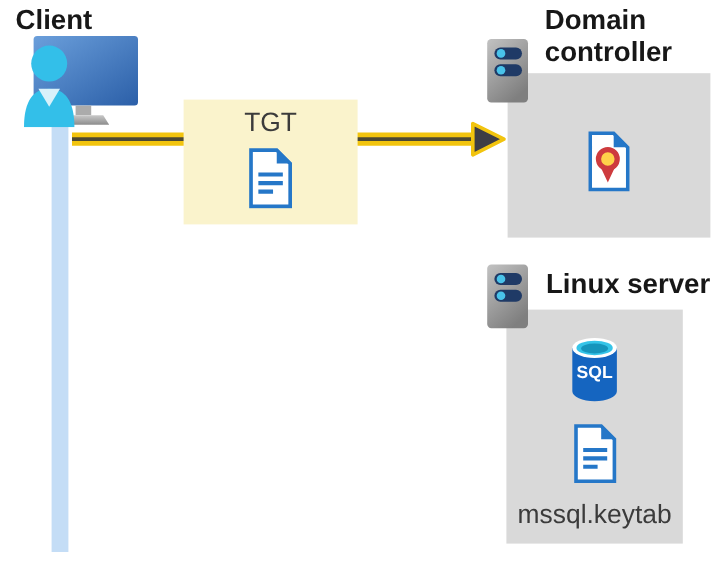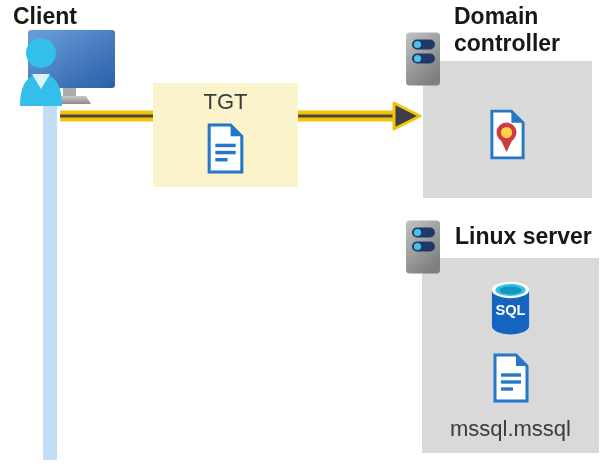--- a/index.html
+++ b/index.html
@@ -50,21 +50,21 @@
   .lx-server-pos{left:404px;top:219px;}
   .server-slot{fill:var(--server-slot);}
   .server-dot{fill:var(--server-dot);}
 
   .gray-box{position:absolute;background:var(--server-box-bg);z-index:0;}
   .dc-box{left:423px;top:61px;width:169px;height:137px;display:flex;justify-content:center;padding-top:48px;}
   .cert-icon{width:39px;height:51px;}
   .cert-ribbon{fill:var(--cert-red);}
   .cert-seal{fill:var(--cert-gold);stroke:var(--cert-red);stroke-width:4.5;}
 
-  .lx-box{left:422px;top:258px;width:177px;height:195px;display:flex;flex-direction:column;
+  .lx-box{left:422px;top:258px;width:147px;height:195px;display:flex;flex-direction:column;
     align-items:center;padding-top:22px;gap:16px;}
   .sql-icon{width:43px;height:57px;}
   .sql-body{fill:var(--sql-body);}
   .sql-rim{fill:#fff;}
   .sql-top{fill:var(--sql-top);}
   .sql-top-inner{fill:var(--sql-top-inner);}
   .sql-text{fill:#fff;font-weight:bold;font-size:15px;font-family:"Liberation Sans",sans-serif;}
   .keytab-doc{width:40px;height:50px;}
   .keytab-label{font-size:22px;line-height:24px;color:var(--label-text);margin-top:-2px;}
 
@@ -158,16 +158,16 @@
       <ellipse cx="22" cy="10.5" rx="11.5" ry="4.2" class="sql-top-inner"></ellipse>
       <text x="22" y="36" text-anchor="middle" class="sql-text">SQL</text>
     </svg>
     <svg class="doc-icon keytab-doc" viewBox="0 0 40 50">
       <path d="M4,2 H25 L36,13 V48 H4 Z" class="doc-page"></path>
       <polygon points="25,2 25,13 36,13" class="doc-fold"></polygon>
       <line x1="10" y1="22" x2="30" y2="22" class="doc-line"></line>
       <line x1="10" y1="29" x2="30" y2="29" class="doc-line"></line>
       <line x1="10" y1="36" x2="22" y2="36" class="doc-line"></line>
     </svg>
-    <div class="keytab-label">mssql.mssql</div>
+    <div class="keytab-label">mssql.keytab</div>
   </div>
 
 </div>
 
 </body></html>

